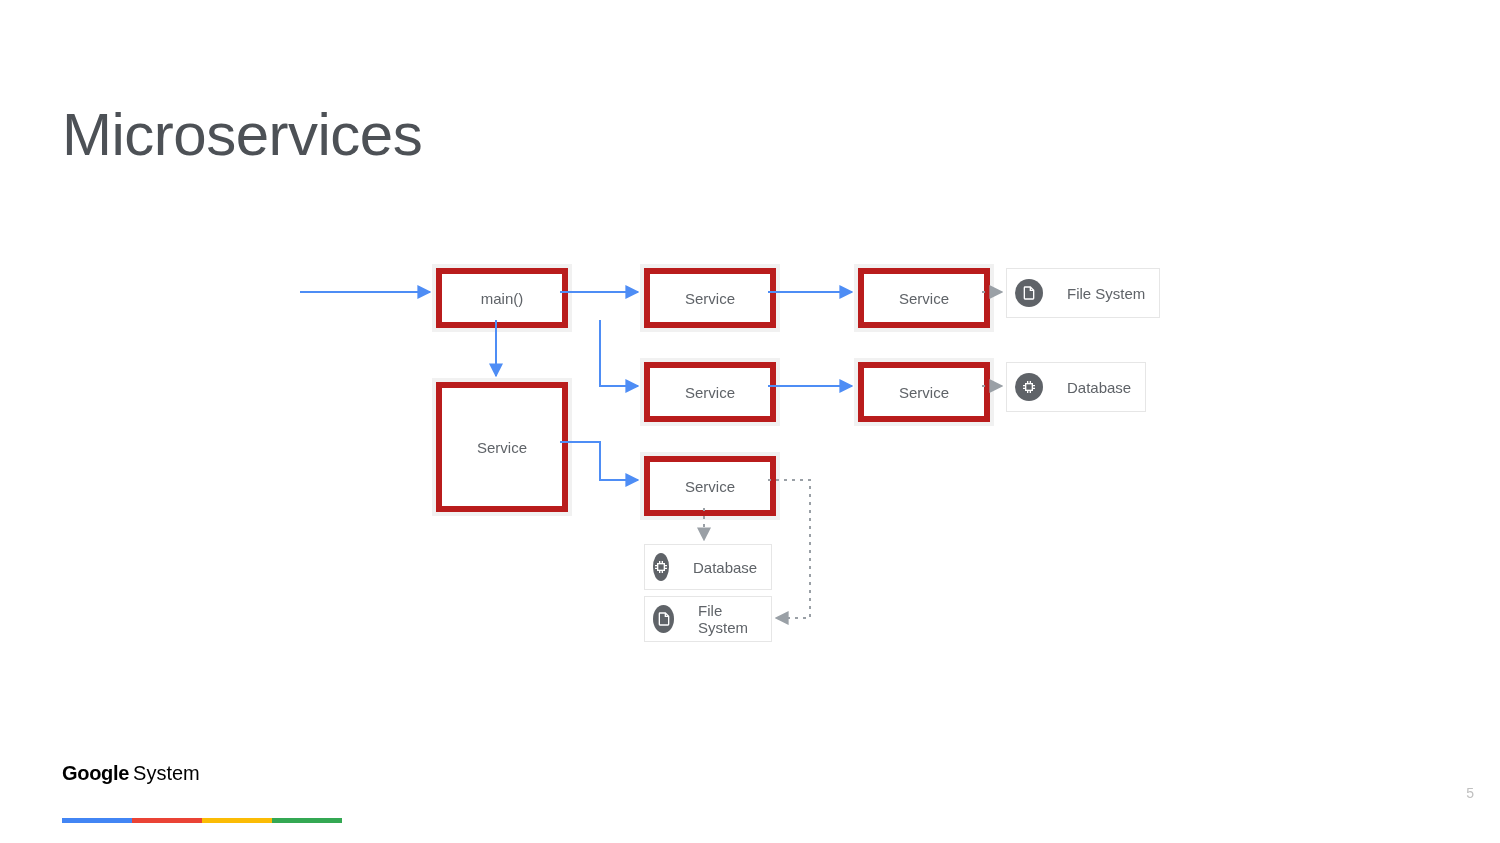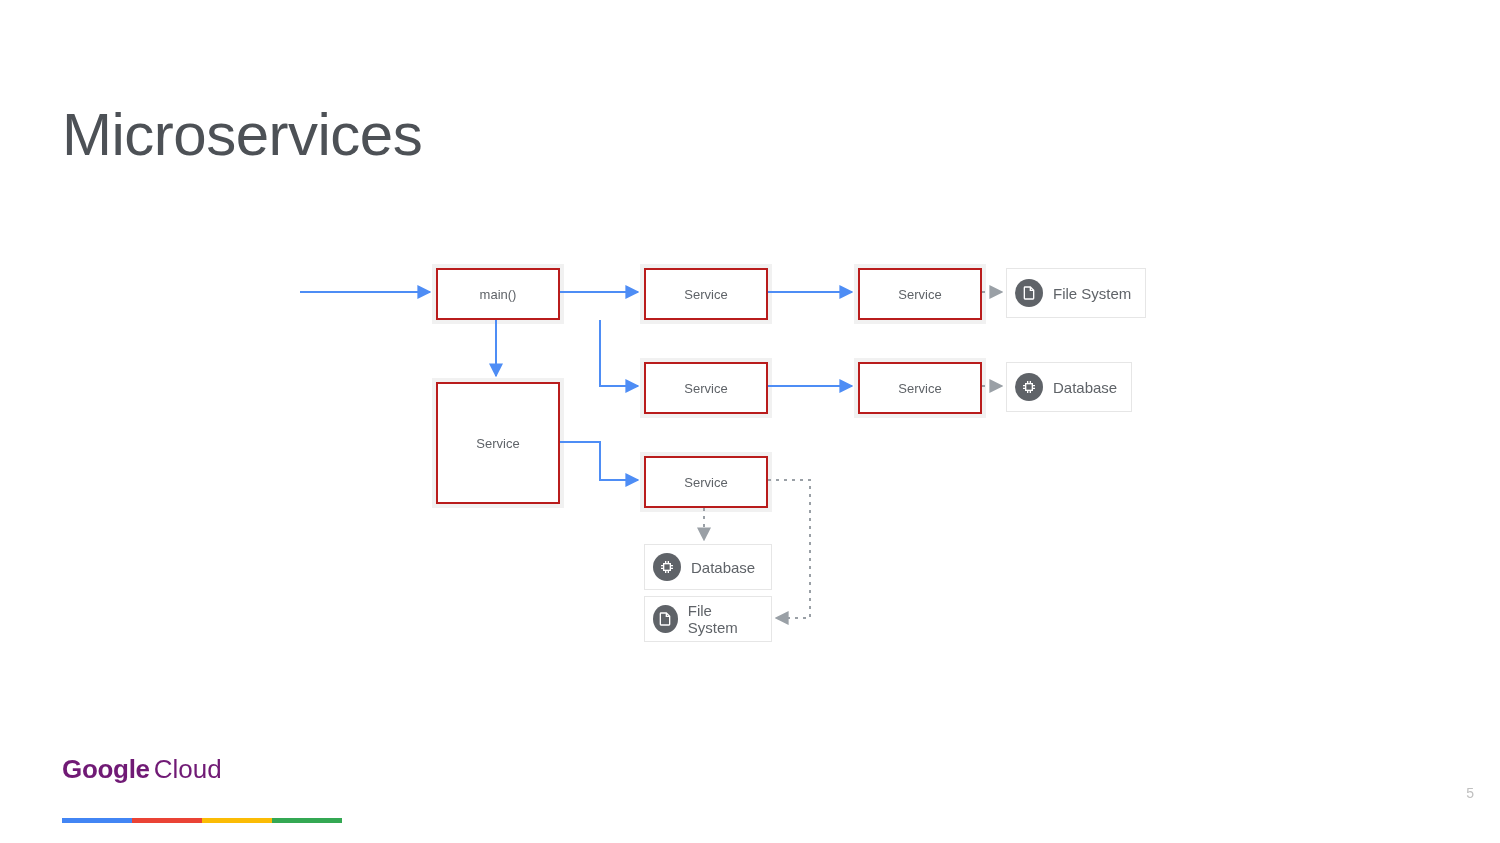--- a/index.html
+++ b/index.html
@@ -1,35 +1,35 @@
 <!DOCTYPE html>
 <html><head>
 <meta charset="utf-8">
 <style>
   html,body{margin:0;padding:0;width:1500px;height:843px;background:#fff;
     font-family:"Helvetica Neue",Arial,sans-serif;color:#5f6368;overflow:hidden;}
   .title{position:absolute;left:62px;top:92px;font-size:60px;font-weight:400;
     letter-spacing:-0.5px;color:#4d5156;margin-top:8px;}
   .page-num{position:absolute;right:26px;bottom:42px;font-size:14px;color:#c0c0c0;}
-  .brand{position:absolute;left:62px;bottom:58px;font-size:26px;color:#701a75;
+  .brand{position:absolute;left:62px;bottom:58px;font-size:20px;color:#000000;
     display:flex;align-items:baseline;gap:4px;}
   .brand .g{font-weight:600;letter-spacing:-0.3px;}
   .brand .c{font-weight:300;}
   .stripe{position:absolute;left:62px;bottom:20px;height:5px;display:flex;}
   .stripe span{display:block;height:5px;}
   .s1{width:70px;background:#4285f4;}
   .s2{width:70px;background:#ea4335;}
   .s3{width:70px;background:#fbbc05;}
   .s4{width:70px;background:#34a853;}
 
   
   .node{position:absolute;display:flex;align-items:center;justify-content:center;
-    background:#fff;border:2px solid #b91c1c;font-size:13px;color:#5f6368;
+    background:#fff;border:6px solid #b91c1c;font-size:15px;color:#5f6368;
     box-shadow:0 0 0 4px #f1f1f1;}
-  .res{position:absolute;display:flex;align-items:center;gap:10px;background:#fff;
+  .res{position:absolute;display:flex;align-items:center;gap:24px;background:#fff;
     border:1px solid #e6e6e6;font-size:15px;color:#5f6368;padding:0 14px 0 8px;}
   .res .ic{width:28px;height:28px;border-radius:50%;background:#5f6368;
     display:flex;align-items:center;justify-content:center;color:#fff;}
   svg.lines{position:absolute;left:0;top:0;pointer-events:none;}
 </style>
 </head>
 <body>
 
 <div class="title">Microservices</div>
 
@@ -113,21 +113,21 @@
     <line x1="982" y1="386" x2="1002" y2="386"></line>
 
     <line x1="704" y1="508" x2="704" y2="540"></line>
 
     <path d="M768 480 H810 V618 H776"></path>
   </g>
 </svg>
 
 <div class="brand">
   <span class="g">Google</span>
-  <span class="c">Cloud</span>
+  <span class="c">System</span>
 </div>
 <div class="stripe">
   <span class="s1"></span>
     <span class="s2"></span>
     <span class="s3"></span>
     <span class="s4"></span>
 </div>
 <div class="page-num">5</div>
 
 </body></html>

